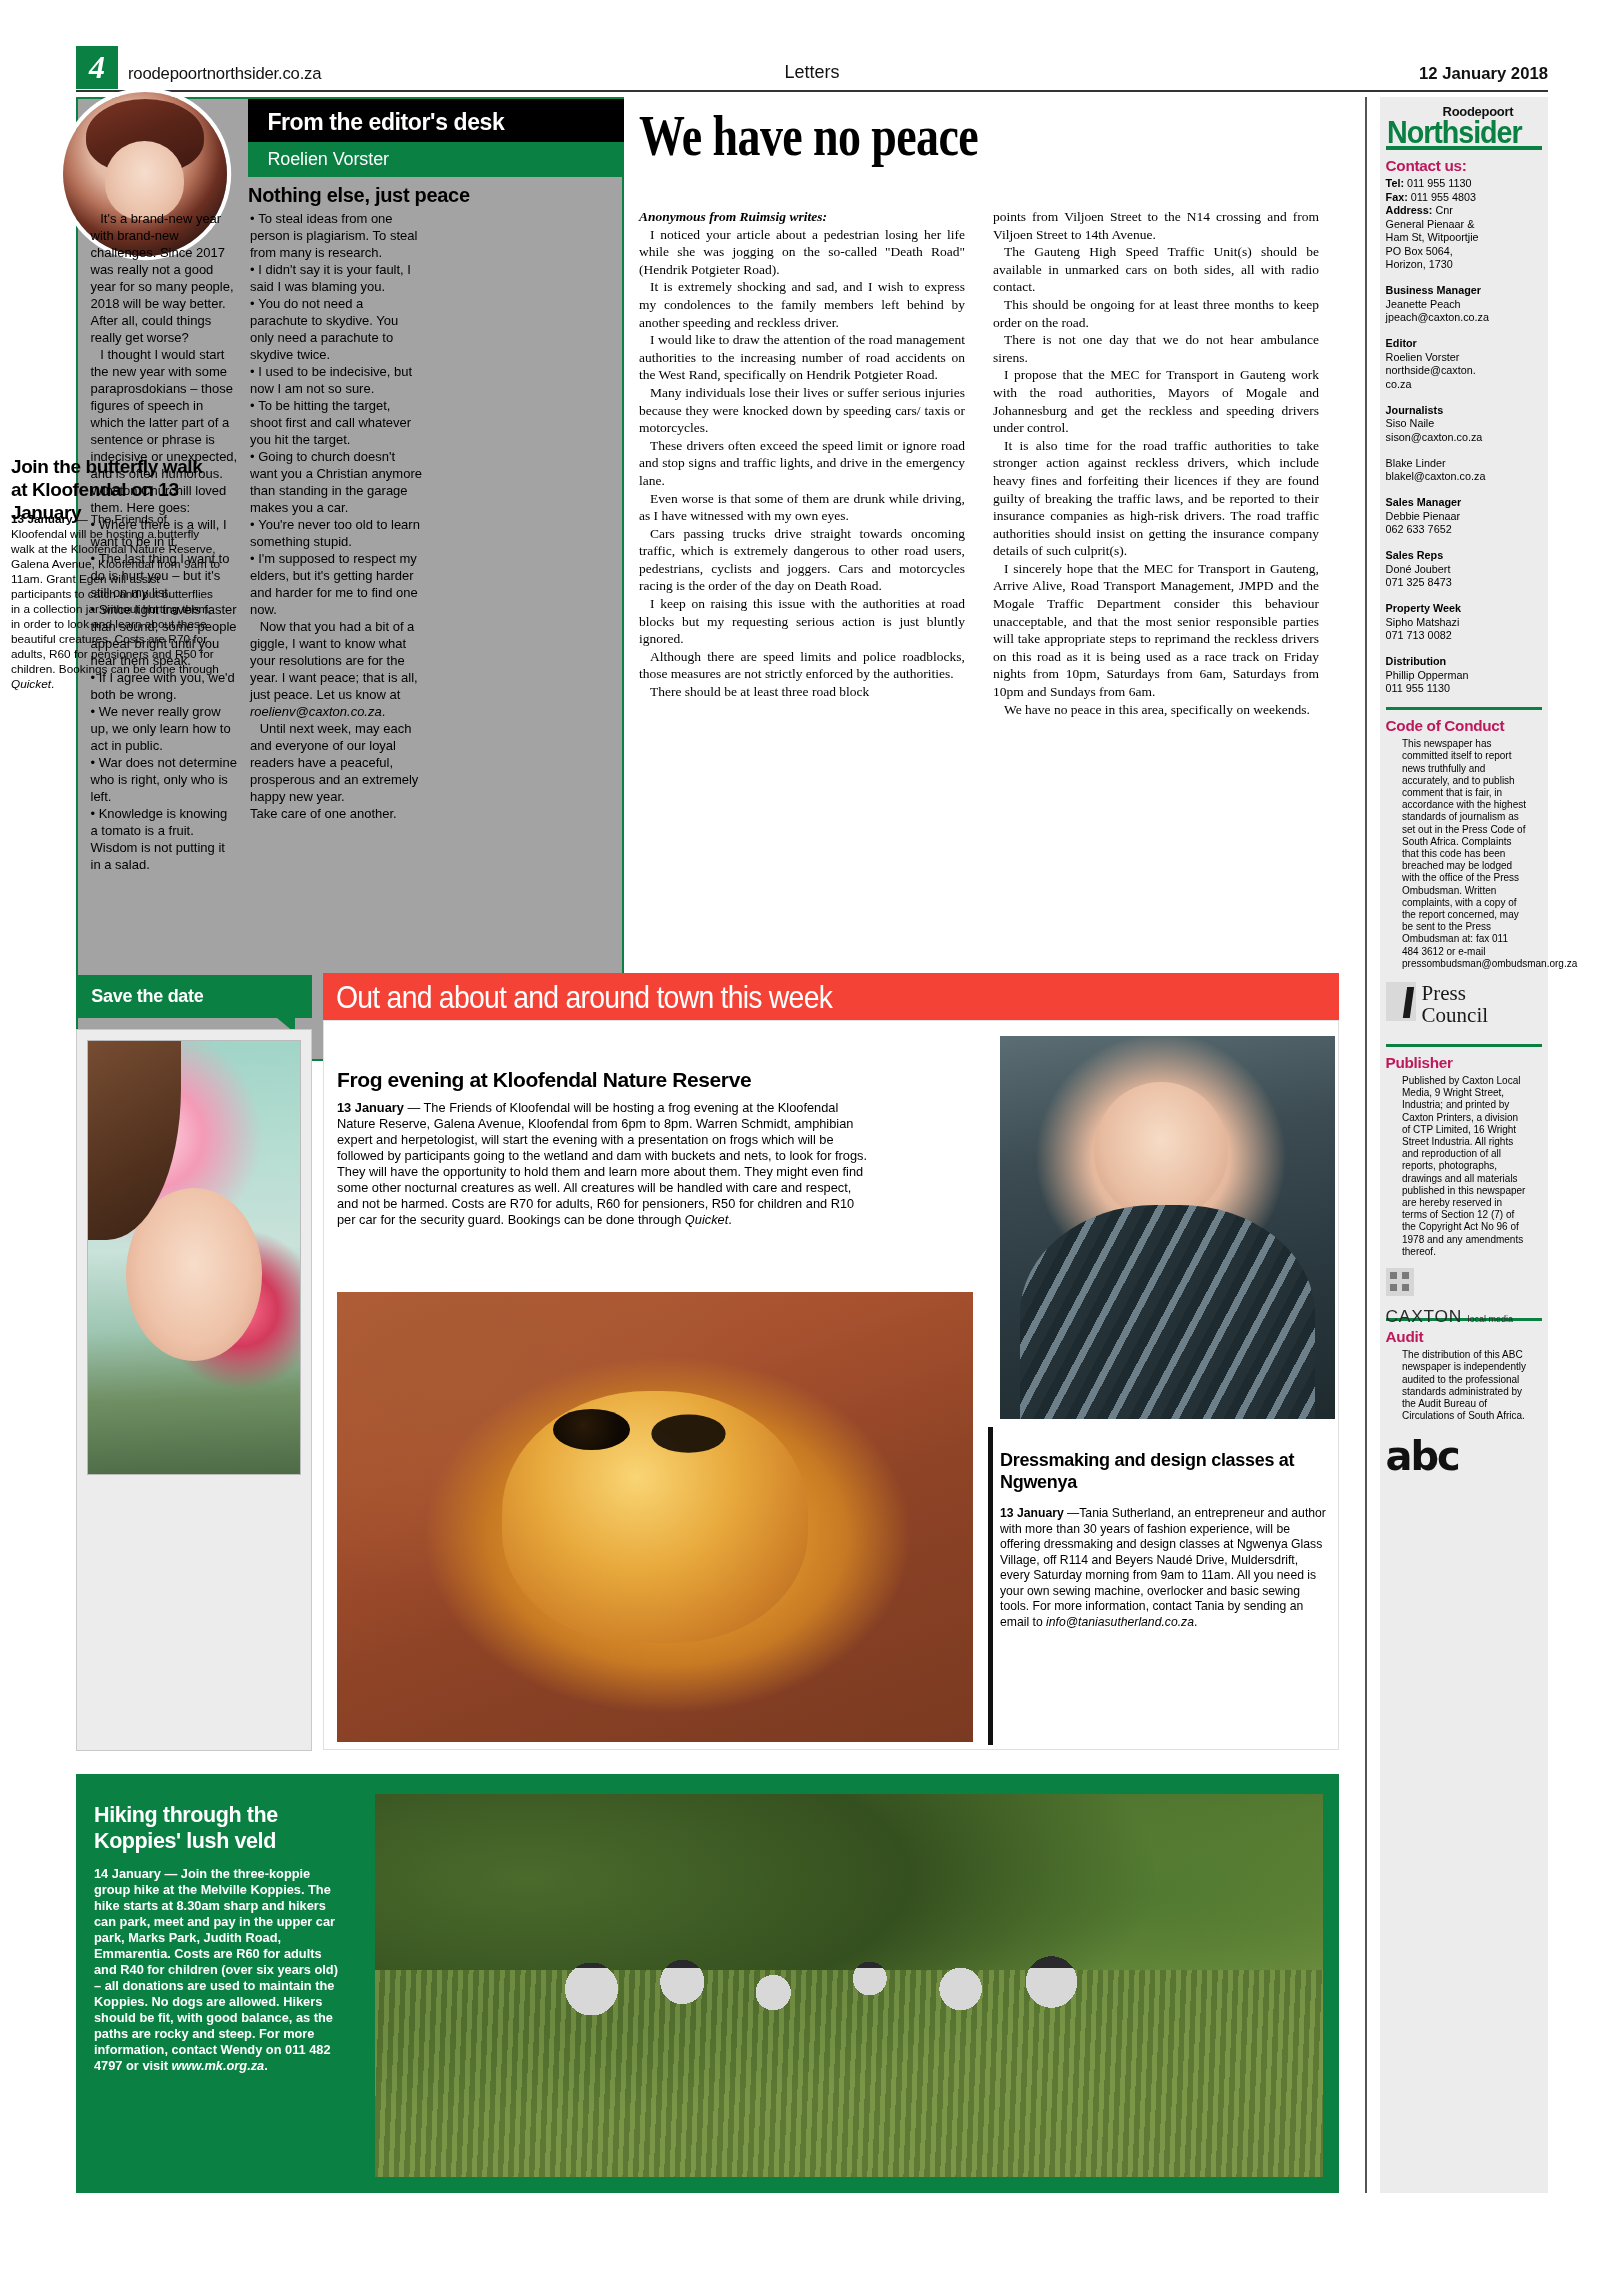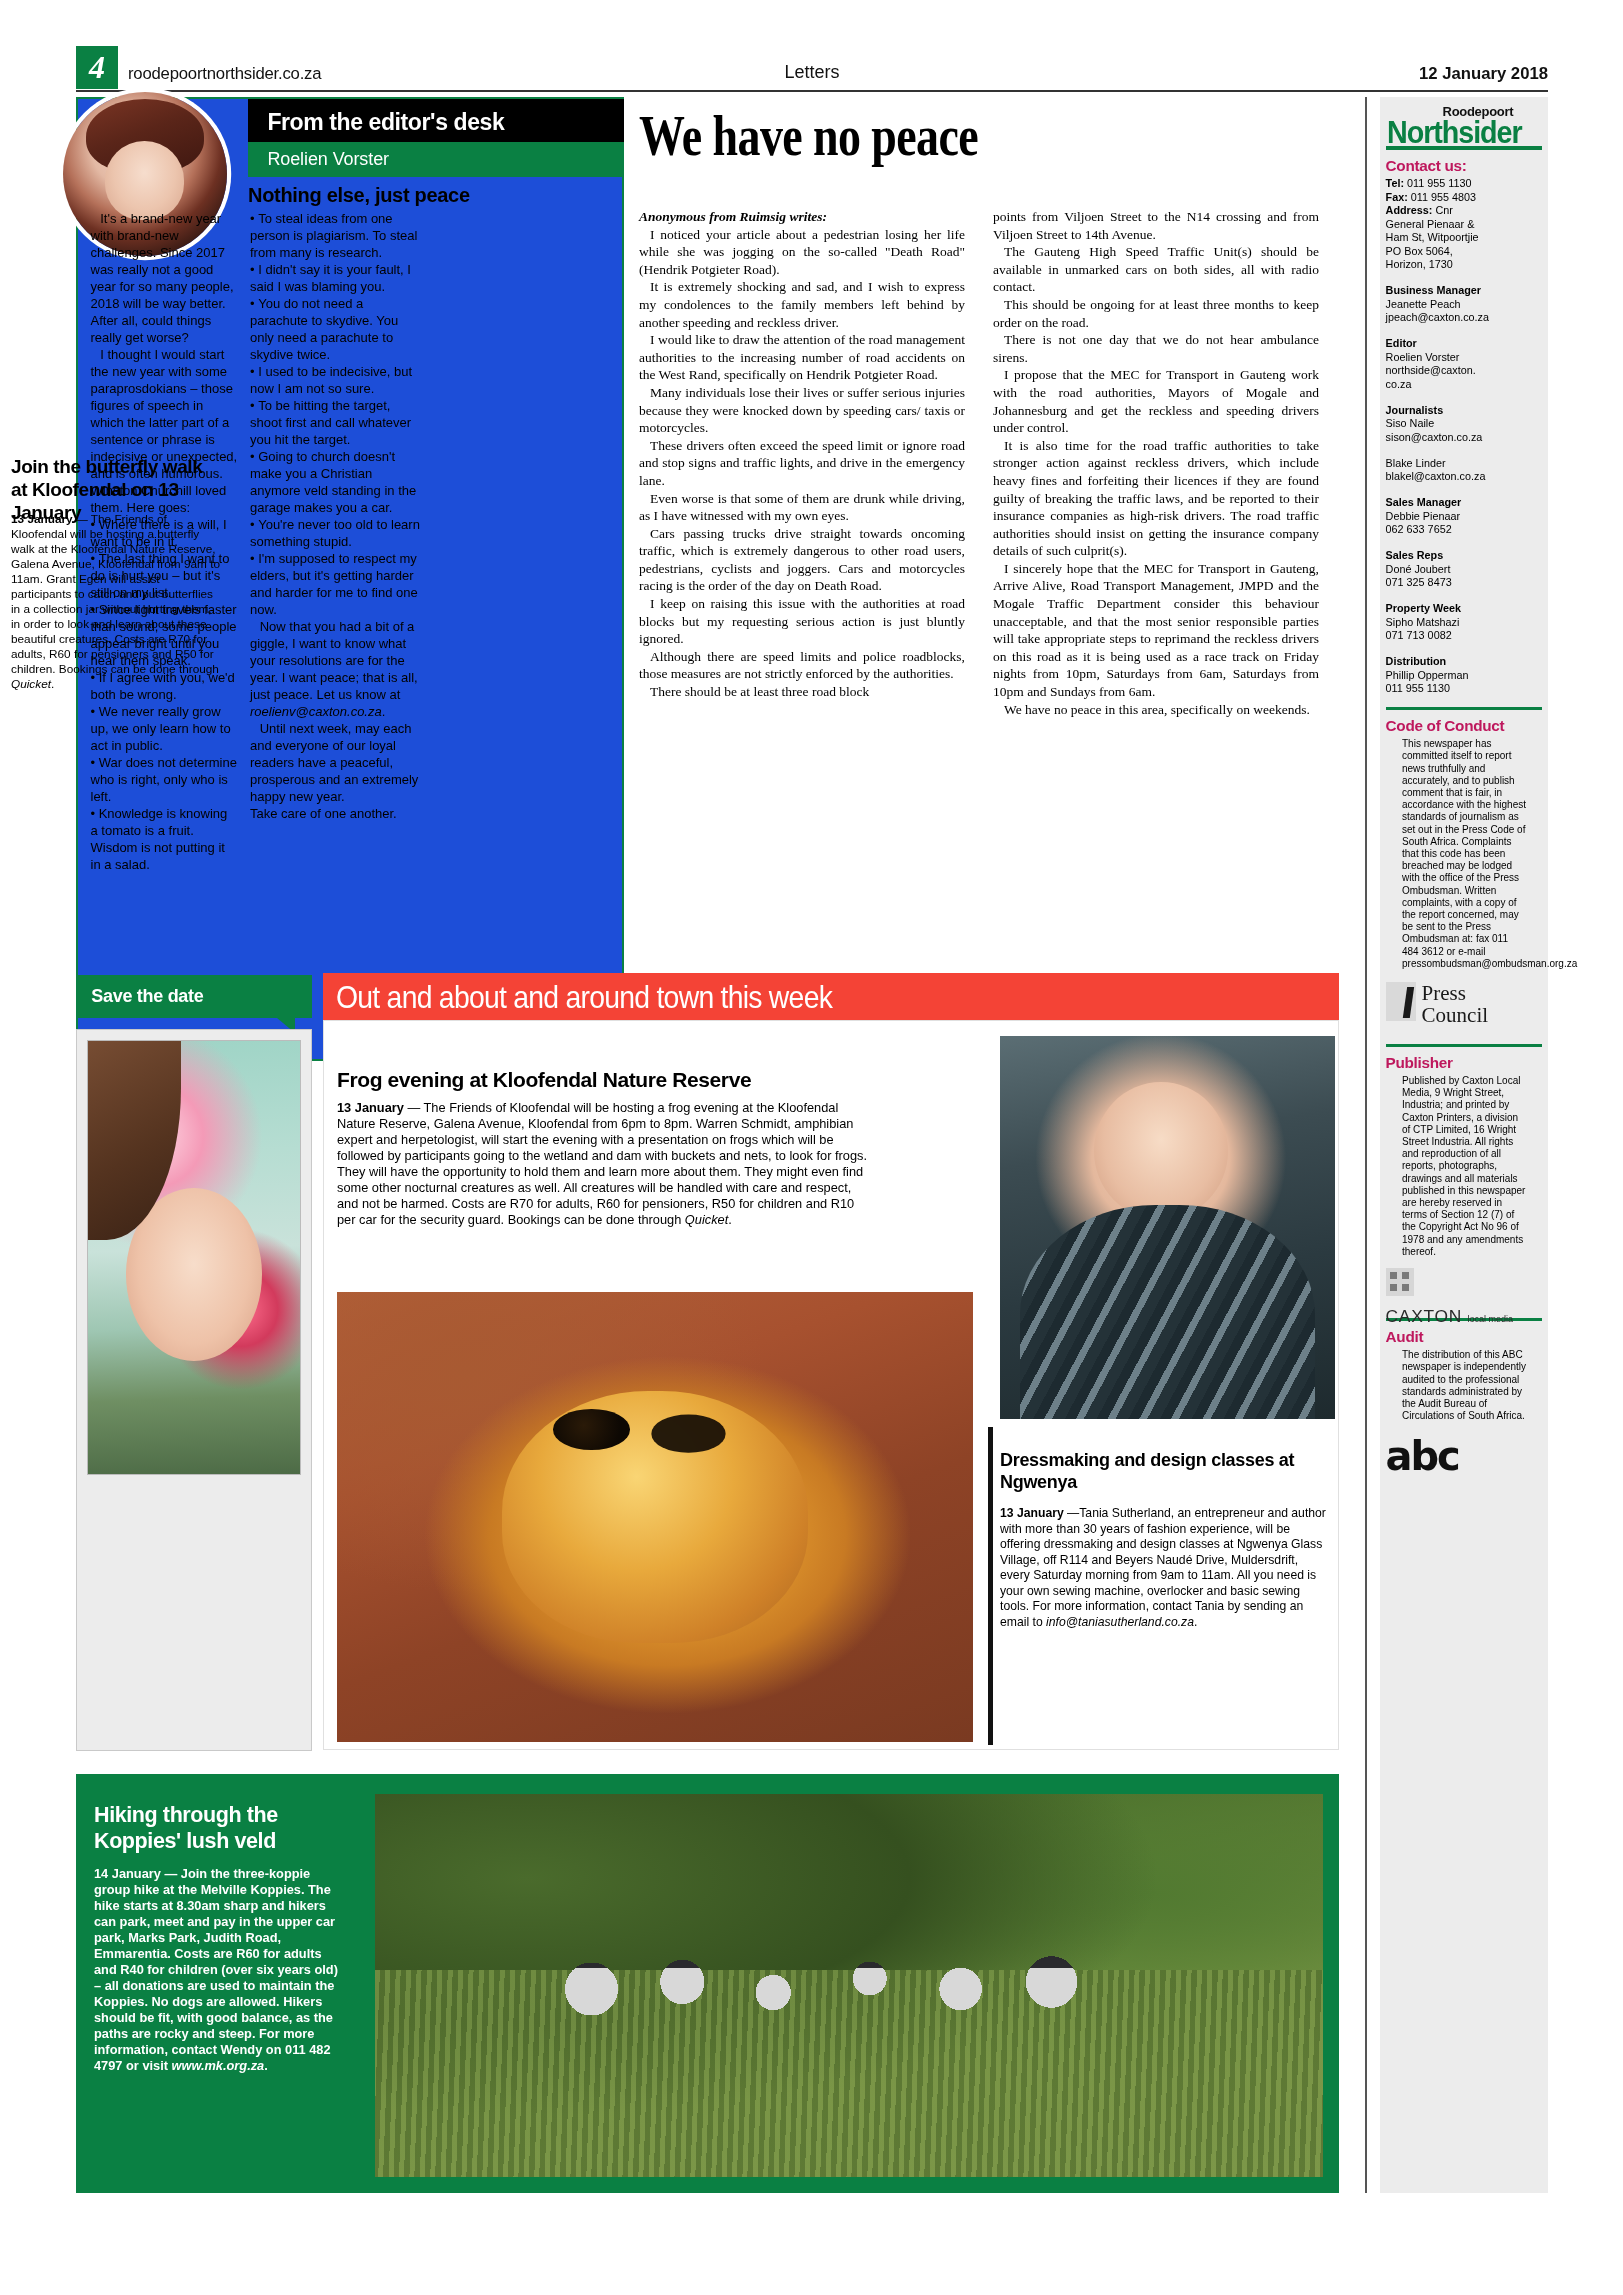--- a/index.html
+++ b/index.html
@@ -22,21 +22,21 @@
     text-align:center; line-height:43px;
   }
   .folio-url { position:absolute; left:128px; top:9.7px; font-size:16.7px; color:#111; letter-spacing:-0.2px;}
   .folio-section { position:absolute; left:0; top:8.3px; width:1624px; text-align:center; font-size:18px; color:#111; }
   .folio-date { position:absolute; right:76px; top:9.7px; font-size:16.7px; font-weight:bold; color:#111; }
   .masthead-rule { position:absolute; left:76px; top:36px; width:1472px; height:2.1px; background:#333; }
 
   
   .editor-box {
     position:absolute; left:76px; top:97px; width:548px; height:964px;
-    border:2.1px solid #0a8043; background:#1d4ed8;padding-left:45px;
+    border:2.1px solid #0a8043; background:#a3a3a3;padding-left:45px;
   }
   .editor-banner {
     position:absolute; left:170px; top:0px; width:376px; height:43px;
     background:#000; color:#fff;
   }
   .editor-banner span {
     position:absolute; left:19.4px; top:9.7px; font-size:23px; font-weight:bold;
     letter-spacing:-0.4px;
   }
   .editor-subbanner {
@@ -276,21 +276,21 @@
     <p>•&nbsp;<span>War does not determine who is right, only who is left.</span></p>
     <p>•&nbsp;<span>Knowledge is knowing a tomato is a fruit. Wisdom is not putting it in a salad.</span></p>
   </div>
 
   <div class="ed-col ed-col-2">
     <p>•&nbsp;<span>To steal ideas from one person is plagiarism. To steal from many is research.</span></p>
     <p>•&nbsp;<span>I didn't say it is your fault, I said I was blaming you.</span></p>
     <p>•&nbsp;<span>You do not need a parachute to skydive. You only need a parachute to skydive twice.</span></p>
     <p>•&nbsp;<span>I used to be indecisive, but now I am not so sure.</span></p>
     <p>•&nbsp;<span>To be hitting the target, shoot first and call whatever you hit the target.</span></p>
-    <p>•&nbsp;<span>Going to church doesn't make you a Christian anymore veld standing in the garage makes you a car.</span></p>
+    <p>•&nbsp;<span>Going to church doesn't want you a Christian anymore than standing in the garage makes you a car.</span></p>
     <p>•&nbsp;<span>You're never too old to learn something stupid.</span></p>
     <p>•&nbsp;<span>I'm supposed to respect my elders, but it's getting harder and harder for me to find one now.</span></p>
     <p class="ed-ind"><span>Now that you had a bit of a giggle, I want to know what your resolutions are for the year. I want peace; that is all, just peace. Let us know at </span><span class="ed-em">roelienv@caxton.co.za</span><span>.</span></p>
     <p class="ed-ind">Until next week, may each and everyone of our loyal readers have a peaceful, prosperous and an extremely happy new year.</p>
     <p>Take care of one another.</p>
   </div>
 </div>
 
 <div class="headline">We have no peace</div>
 

